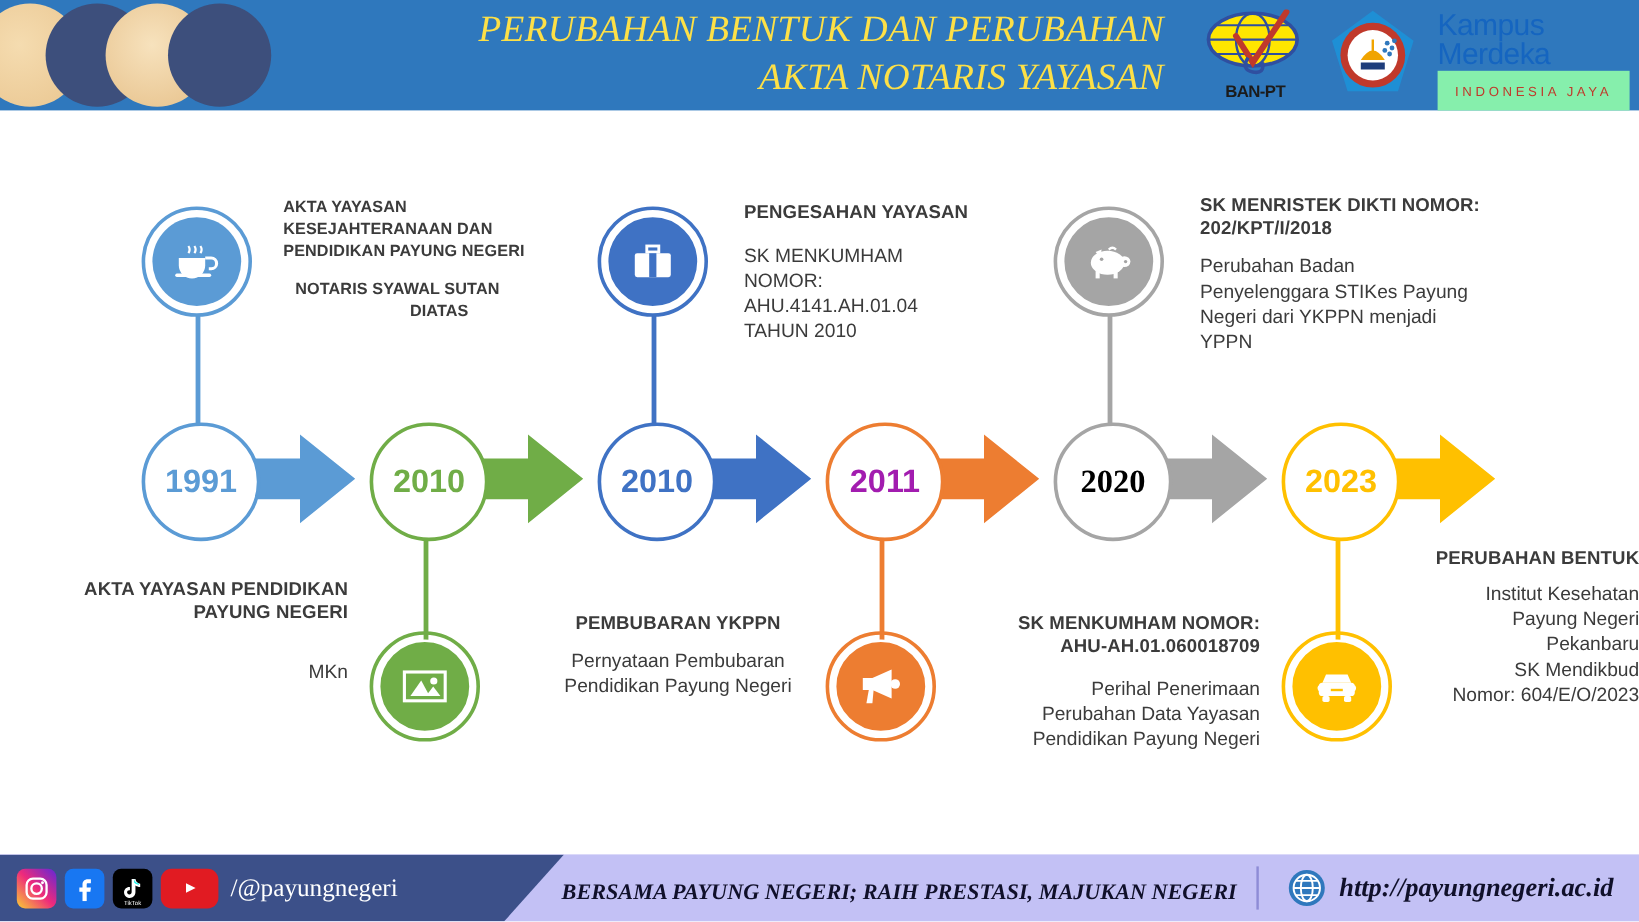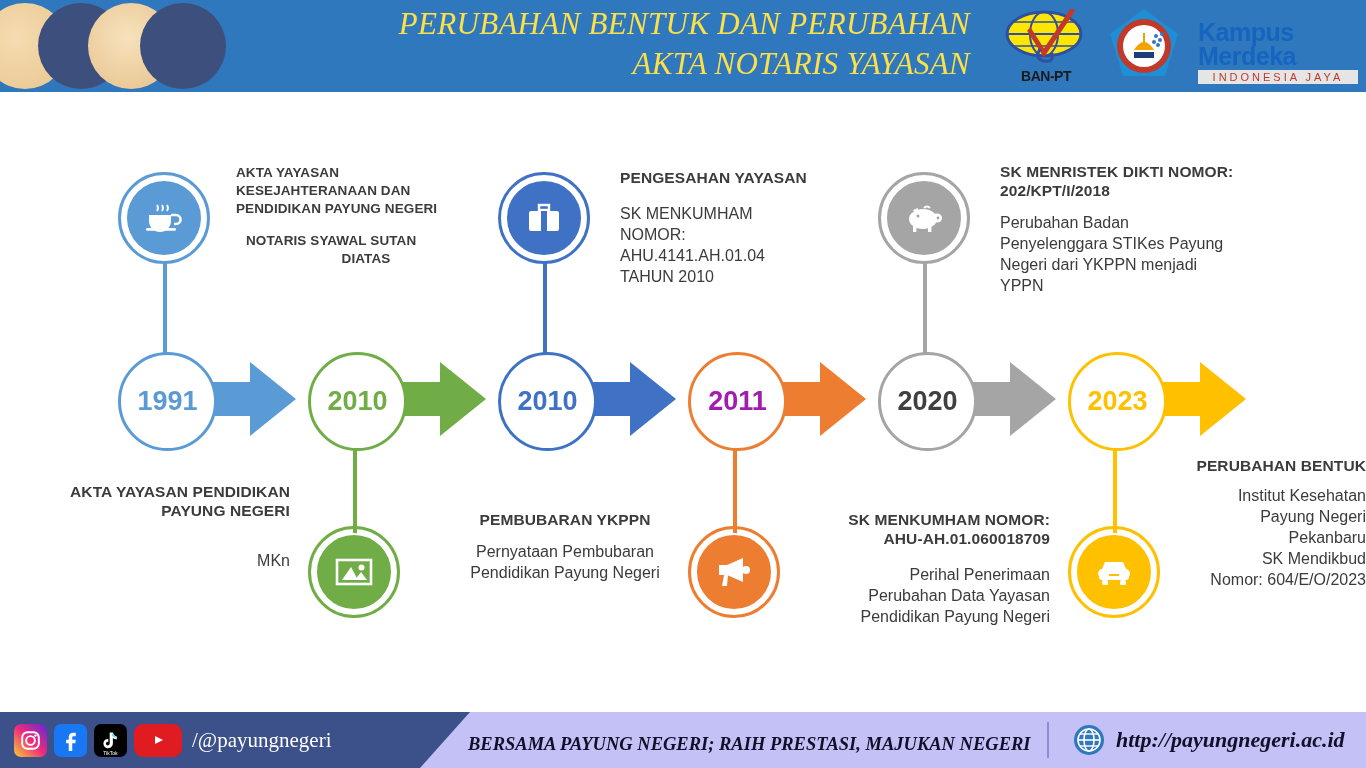--- a/index.html
+++ b/index.html
@@ -124,22 +124,22 @@
           <circle cx="50" cy="30" r="2"></circle>
             <circle cx="54" cy="34" r="2"></circle>
           <circle cx="52" cy="39" r="2"></circle>
             <circle cx="56" cy="28" r="2"></circle>
           <circle cx="48" cy="36" r="2"></circle>
         </g>
       </svg>
     </div>
 
     <div style="width:160px;">
-      <div style="font-family:'Liberation Sans',sans-serif;font-weight:bold;font-size:25px;line-height:24px;color:#1565c0;letter-spacing:-.5px;margin-top:12px;">Kampus Merdeka</div>
-      <div style="font-family:'Liberation Sans',sans-serif;font-size:11px;letter-spacing:3px;color:#c0392b;background:#e5e5e5;text-align:center;margin-top:2px;padding:1px 0;">INDONESIA JAYA</div>
+      <div style="font-family:'Liberation Sans',sans-serif;font-weight:normal;font-size:25px;line-height:24px;color:#1565c0;letter-spacing:-.5px;margin-top:12px;">Kampus Merdeka</div>
+      <div style="font-family:'Liberation Sans',sans-serif;font-size:11px;letter-spacing:3px;color:#c0392b;background:#86efac;text-align:center;margin-top:2px;padding:12px 0;">INDONESIA JAYA</div>
     </div>
   </div>
 </div>
 
 <div id="timeline">
 
   <div class="node">
     <div class="icon-circle" style="left:118px;top:80px;border:3px solid #5b9bd5;">
       <div class="inner" style="background:#5b9bd5;">
         <svg width="40" height="34" viewBox="0 0 40 34">
@@ -280,21 +280,21 @@
           <path d="M20 5 q3 -3 6 0" stroke="#fff" stroke-width="2" fill="none"></path>
         </svg>
       </div>
     </div>
     <div class="connector" style="left:923px;top:170px;height:110px;background:#a5a5a5;"></div>
     <div class="arrow" style="left:938px;top:268px;">
       <svg width="118" height="78" viewBox="0 0 118 78">
           <polygon points="0,22 72,22 72,2 118,39 72,76 72,56 0,56" fill="#a5a5a5"></polygon>
         </svg>
     </div>
-    <div class="year-circle" style="left:878px;top:260px;border-color:#a5a5a5;color:#404040;">
+    <div class="year-circle" style="left:878px;top:260px;border-color:#a5a5a5;color:#000000;font-family:Liberation Serif, serif;">
       <span>2020</span>
     </div>
     <div class="txt" style="left:1000px;top:70px;width:260px;">
       <div class="hd">SK MENRISTEK DIKTI NOMOR:</div>
       <div class="hd">202/KPT/I/2018</div>
       <div class="sp" style="height:12px;"></div>
       <div class="bd">Perubahan Badan</div>
       <div class="bd">Penyelenggara STIKes Payung</div>
       <div class="bd">Negeri dari YKPPN menjadi</div>
       <div class="bd">YPPN</div>

